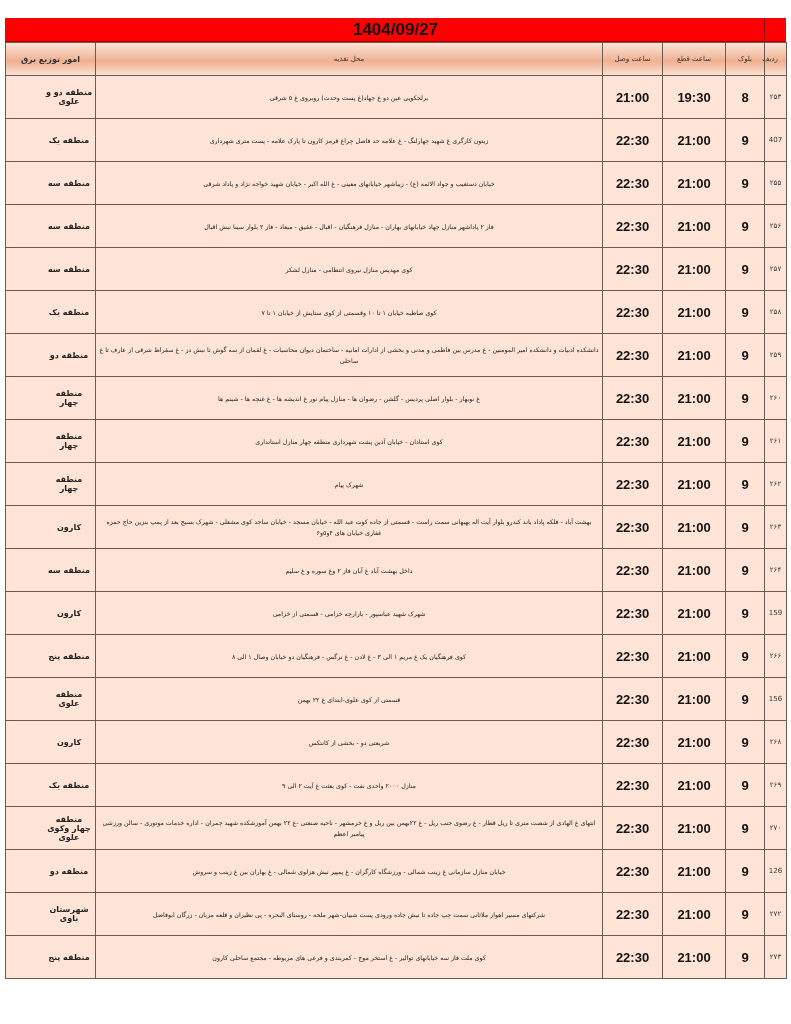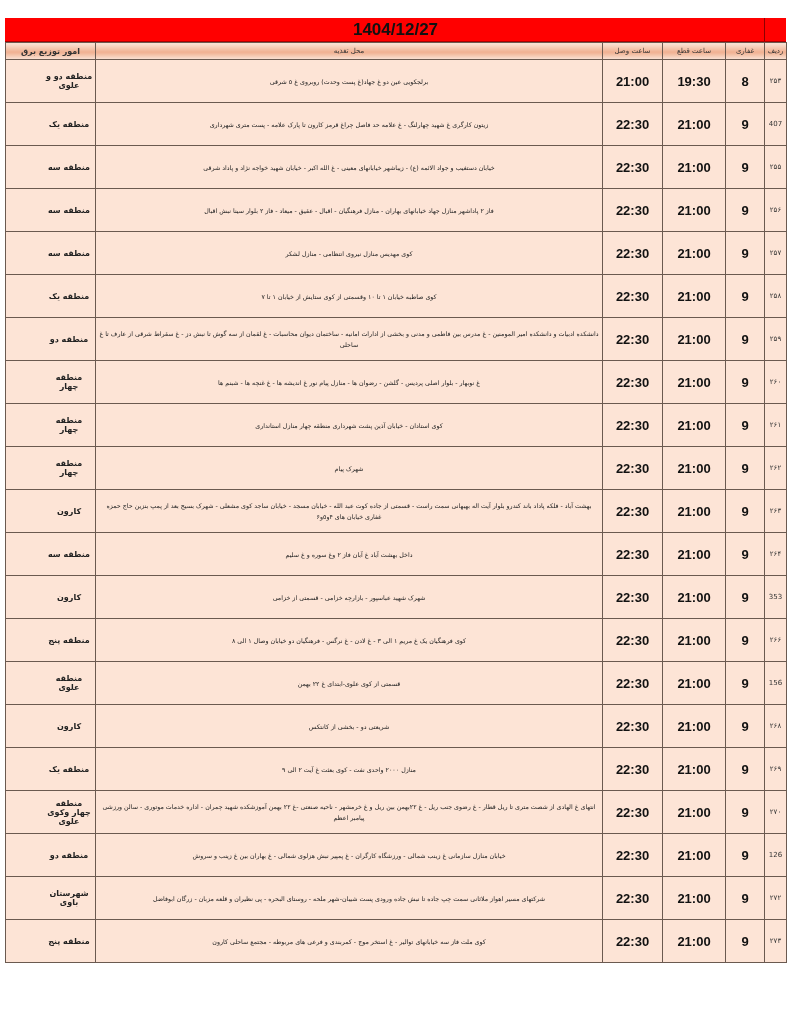--- a/index.html
+++ b/index.html
@@ -9,49 +9,49 @@
   .title-band { height:42px; background:#ffff00; border:1px solid #c9c9a0; box-sizing:border-box;
                 display:flex; align-items:center; justify-content:center; direction:rtl;
                 font-size:12px; font-weight:bold; color:#222; }
   .date-band { height:24px; background:#ff0000; position:relative; border-bottom:1px solid #a00; box-sizing:border-box;
                display:flex; align-items:center; justify-content:center; }
   .date-band .date-text { font-family:"Liberation Sans", sans-serif; font-weight:bold; font-size:17px; color:#111; }
   .date-band .corner { position:absolute; right:0; top:0; width:22px; height:100%; border-left:1px solid #8b0000; box-sizing:border-box; }
   table { border-collapse:collapse; width:781px; table-layout:fixed; direction:rtl; }
   th { height:16px; font-size:7px; font-weight:normal; color:#333;
        background:linear-gradient(to bottom, #fbe3d6 0%, #f0b090 55%, #fbe3d6 100%);
-       border:1px solid #6b5a50; padding:0;margin-left:13px; }
+       border:1px solid #6b5a50; padding:8px;margin-left:13px; }
   th.col-region { font-weight:bold; font-size:8px; }
   td { height:42px; background:#fde4d6; border:1px solid #6b5a50; padding:0 2px; text-align:center; vertical-align:middle; }
   td.c-idx { font-size:7px; color:#333; }
   td.c-block, td.c-cut, td.c-on { font-family:"Liberation Sans", sans-serif; font-weight:bold; font-size:13px; color:#111; }
   td.c-area { font-size:6.3px; color:#222; line-height:11px; }
   td.c-region { font-size:8px; font-weight:bold; color:#222;padding-left:39px; }
 </style>
 </head>
 <body>
 
 <div class="sheet">
   <div class="date-band">
-    <span class="date-text">1404/12/27</span>
+    <span class="date-text">1404/09/27</span>
     <span class="corner"></span>
   </div>
   <table>
     <colgroup>
       <col style="width:22px">
         <col style="width:39px">
         <col style="width:63px">
         <col style="width:60px">
         <col style="width:507px">
         <col style="width:90px">
     </colgroup>
     <thead>
       <tr>
         <th>ردیف</th>
-        <th>غفاری</th>
+        <th>بلوک</th>
         <th>ساعت قطع</th>
         <th>ساعت وصل</th>
         <th>محل تغذیه</th>
         <th class="col-region">امور توزیع برق</th>
       </tr>
     </thead>
     <tbody id="rows">
         <tr>
           <td class="c-idx">۲۵۳</td>
           <td class="c-block">8</td>
@@ -142,21 +142,21 @@
         </tr>
         <tr>
           <td class="c-idx">۲۶۴</td>
           <td class="c-block">9</td>
           <td class="c-cut">21:00</td>
           <td class="c-on">22:30</td>
           <td class="c-area">داخل بهشت آباد غ آبان فاز ۲ وغ سوره و غ سلیم</td>
           <td class="c-region">منطقه سه</td>
         </tr>
         <tr>
-          <td class="c-idx">353</td>
+          <td class="c-idx">159</td>
           <td class="c-block">9</td>
           <td class="c-cut">21:00</td>
           <td class="c-on">22:30</td>
           <td class="c-area">شهرک شهید عباسپور - بازارچه خزامی - قسمتی از خزامی</td>
           <td class="c-region">کارون</td>
         </tr>
         <tr>
           <td class="c-idx">۲۶۶</td>
           <td class="c-block">9</td>
           <td class="c-cut">21:00</td>

